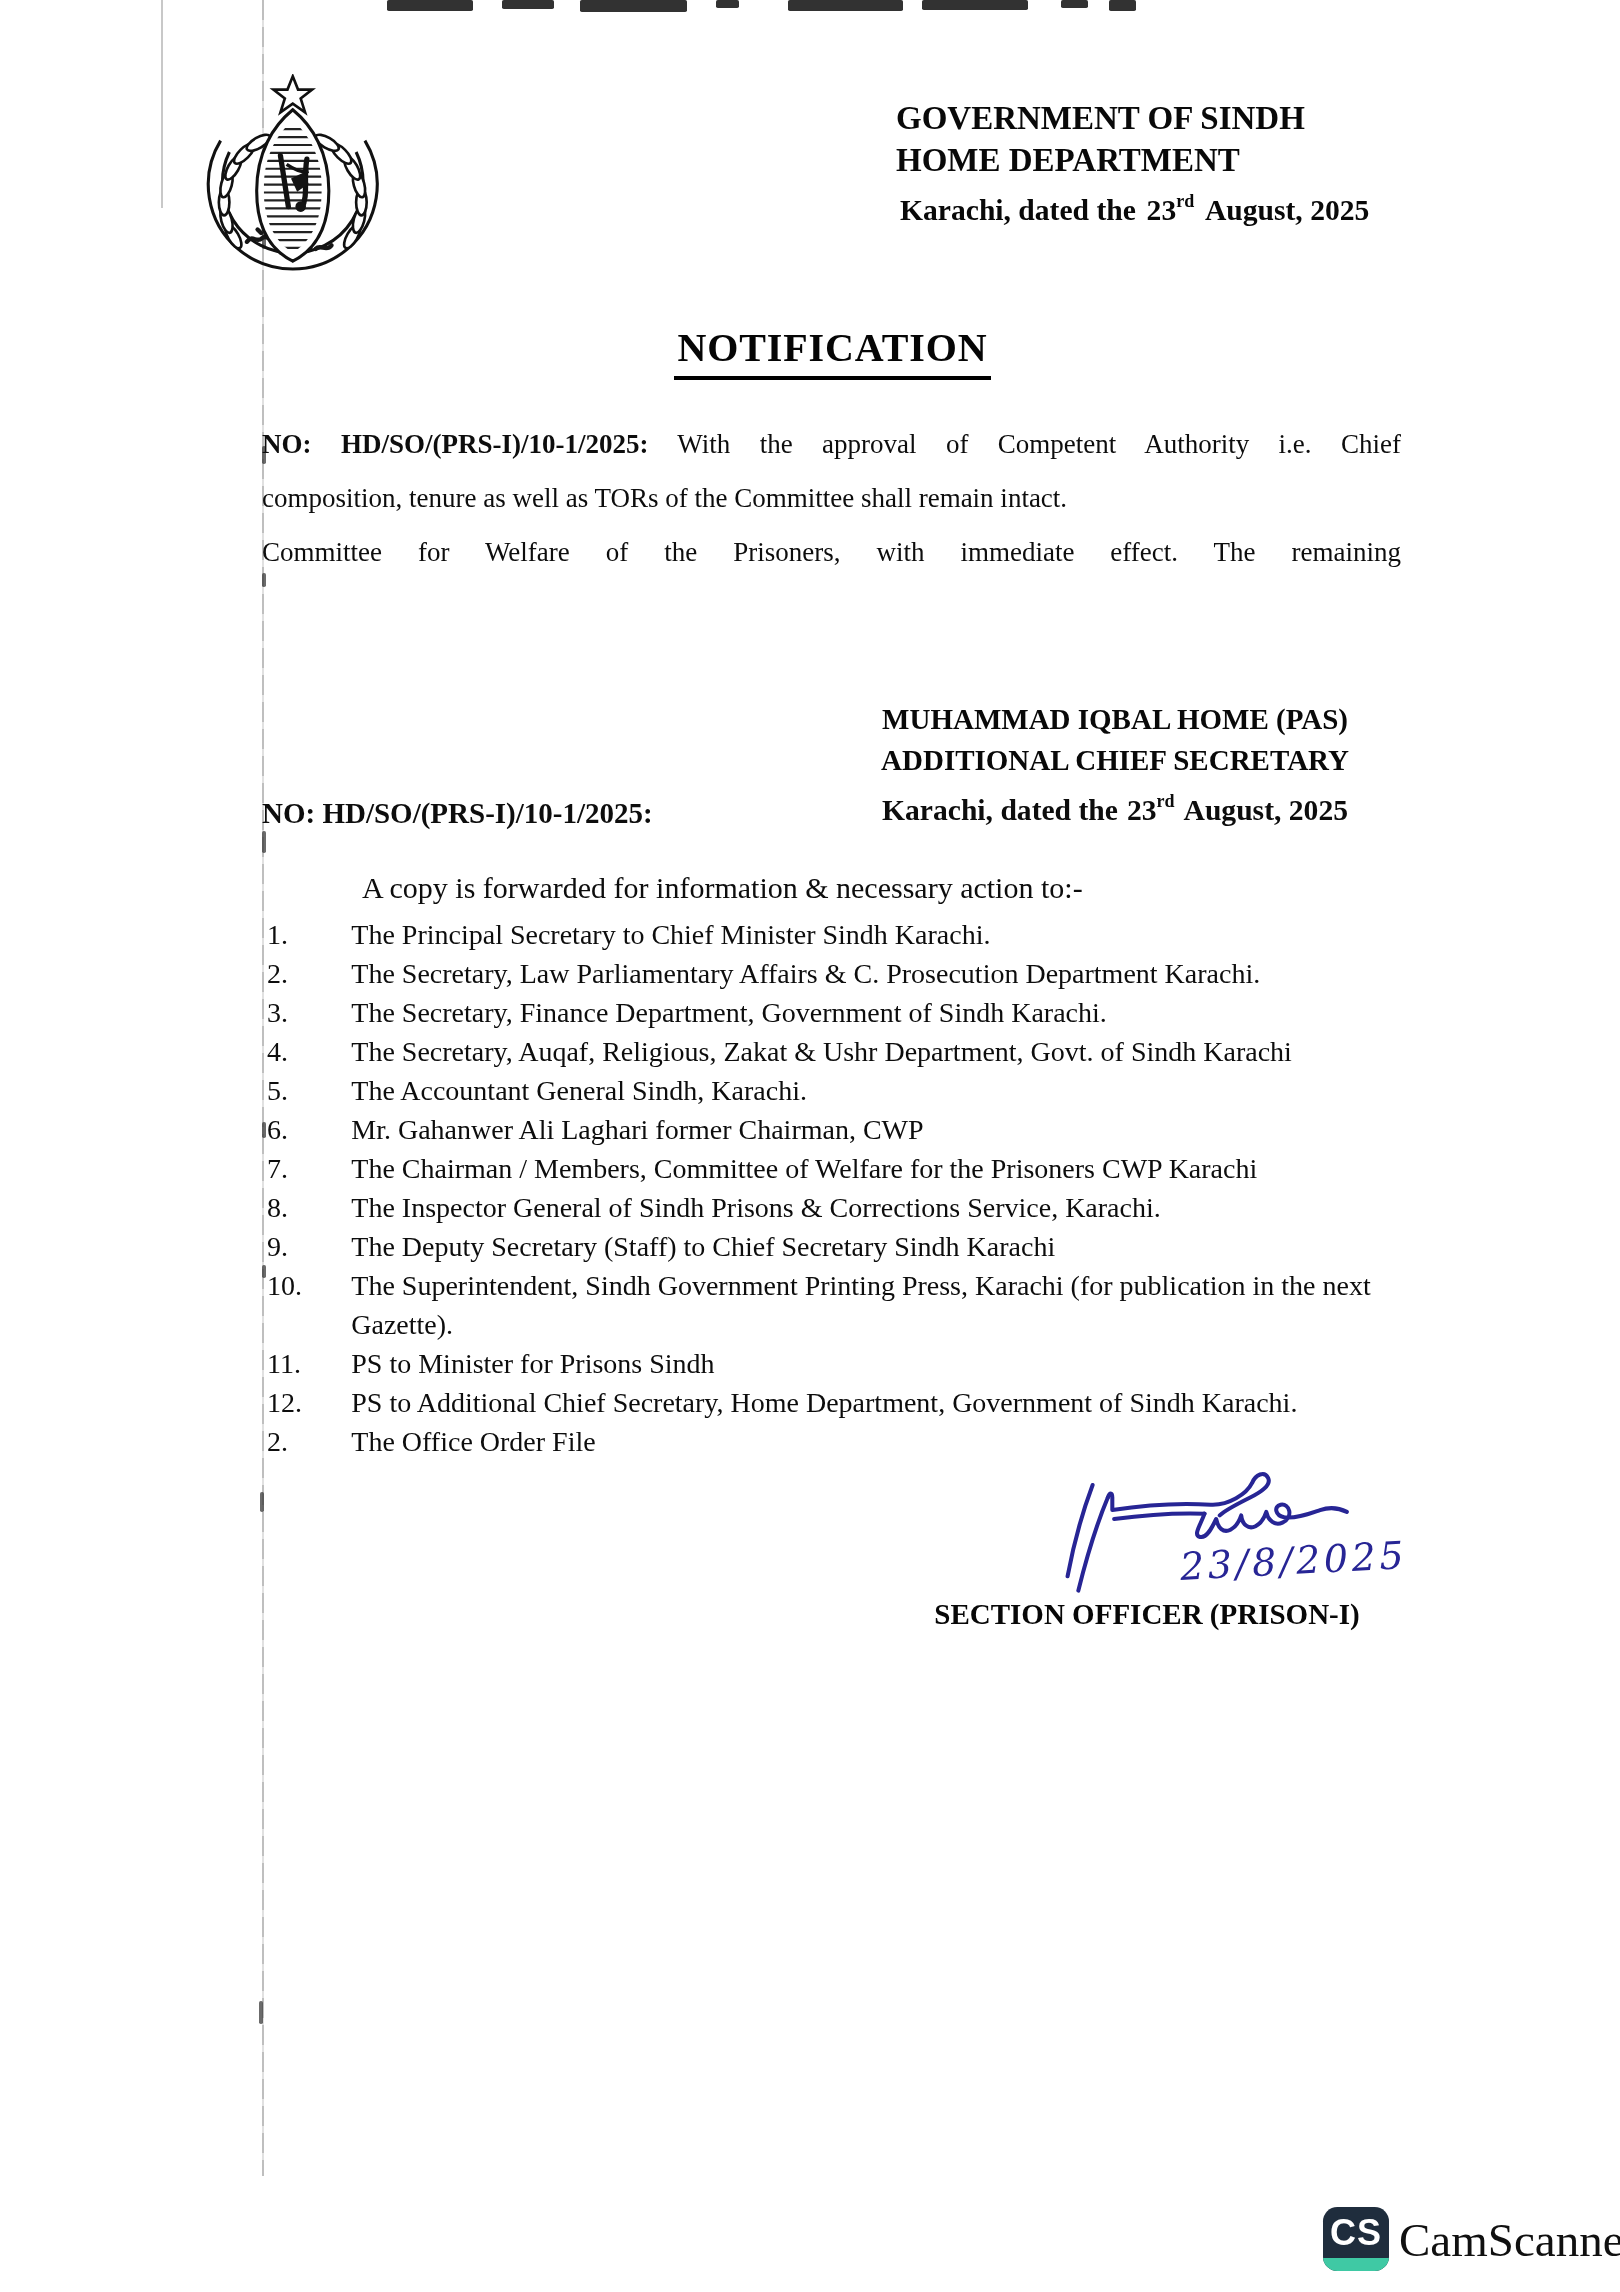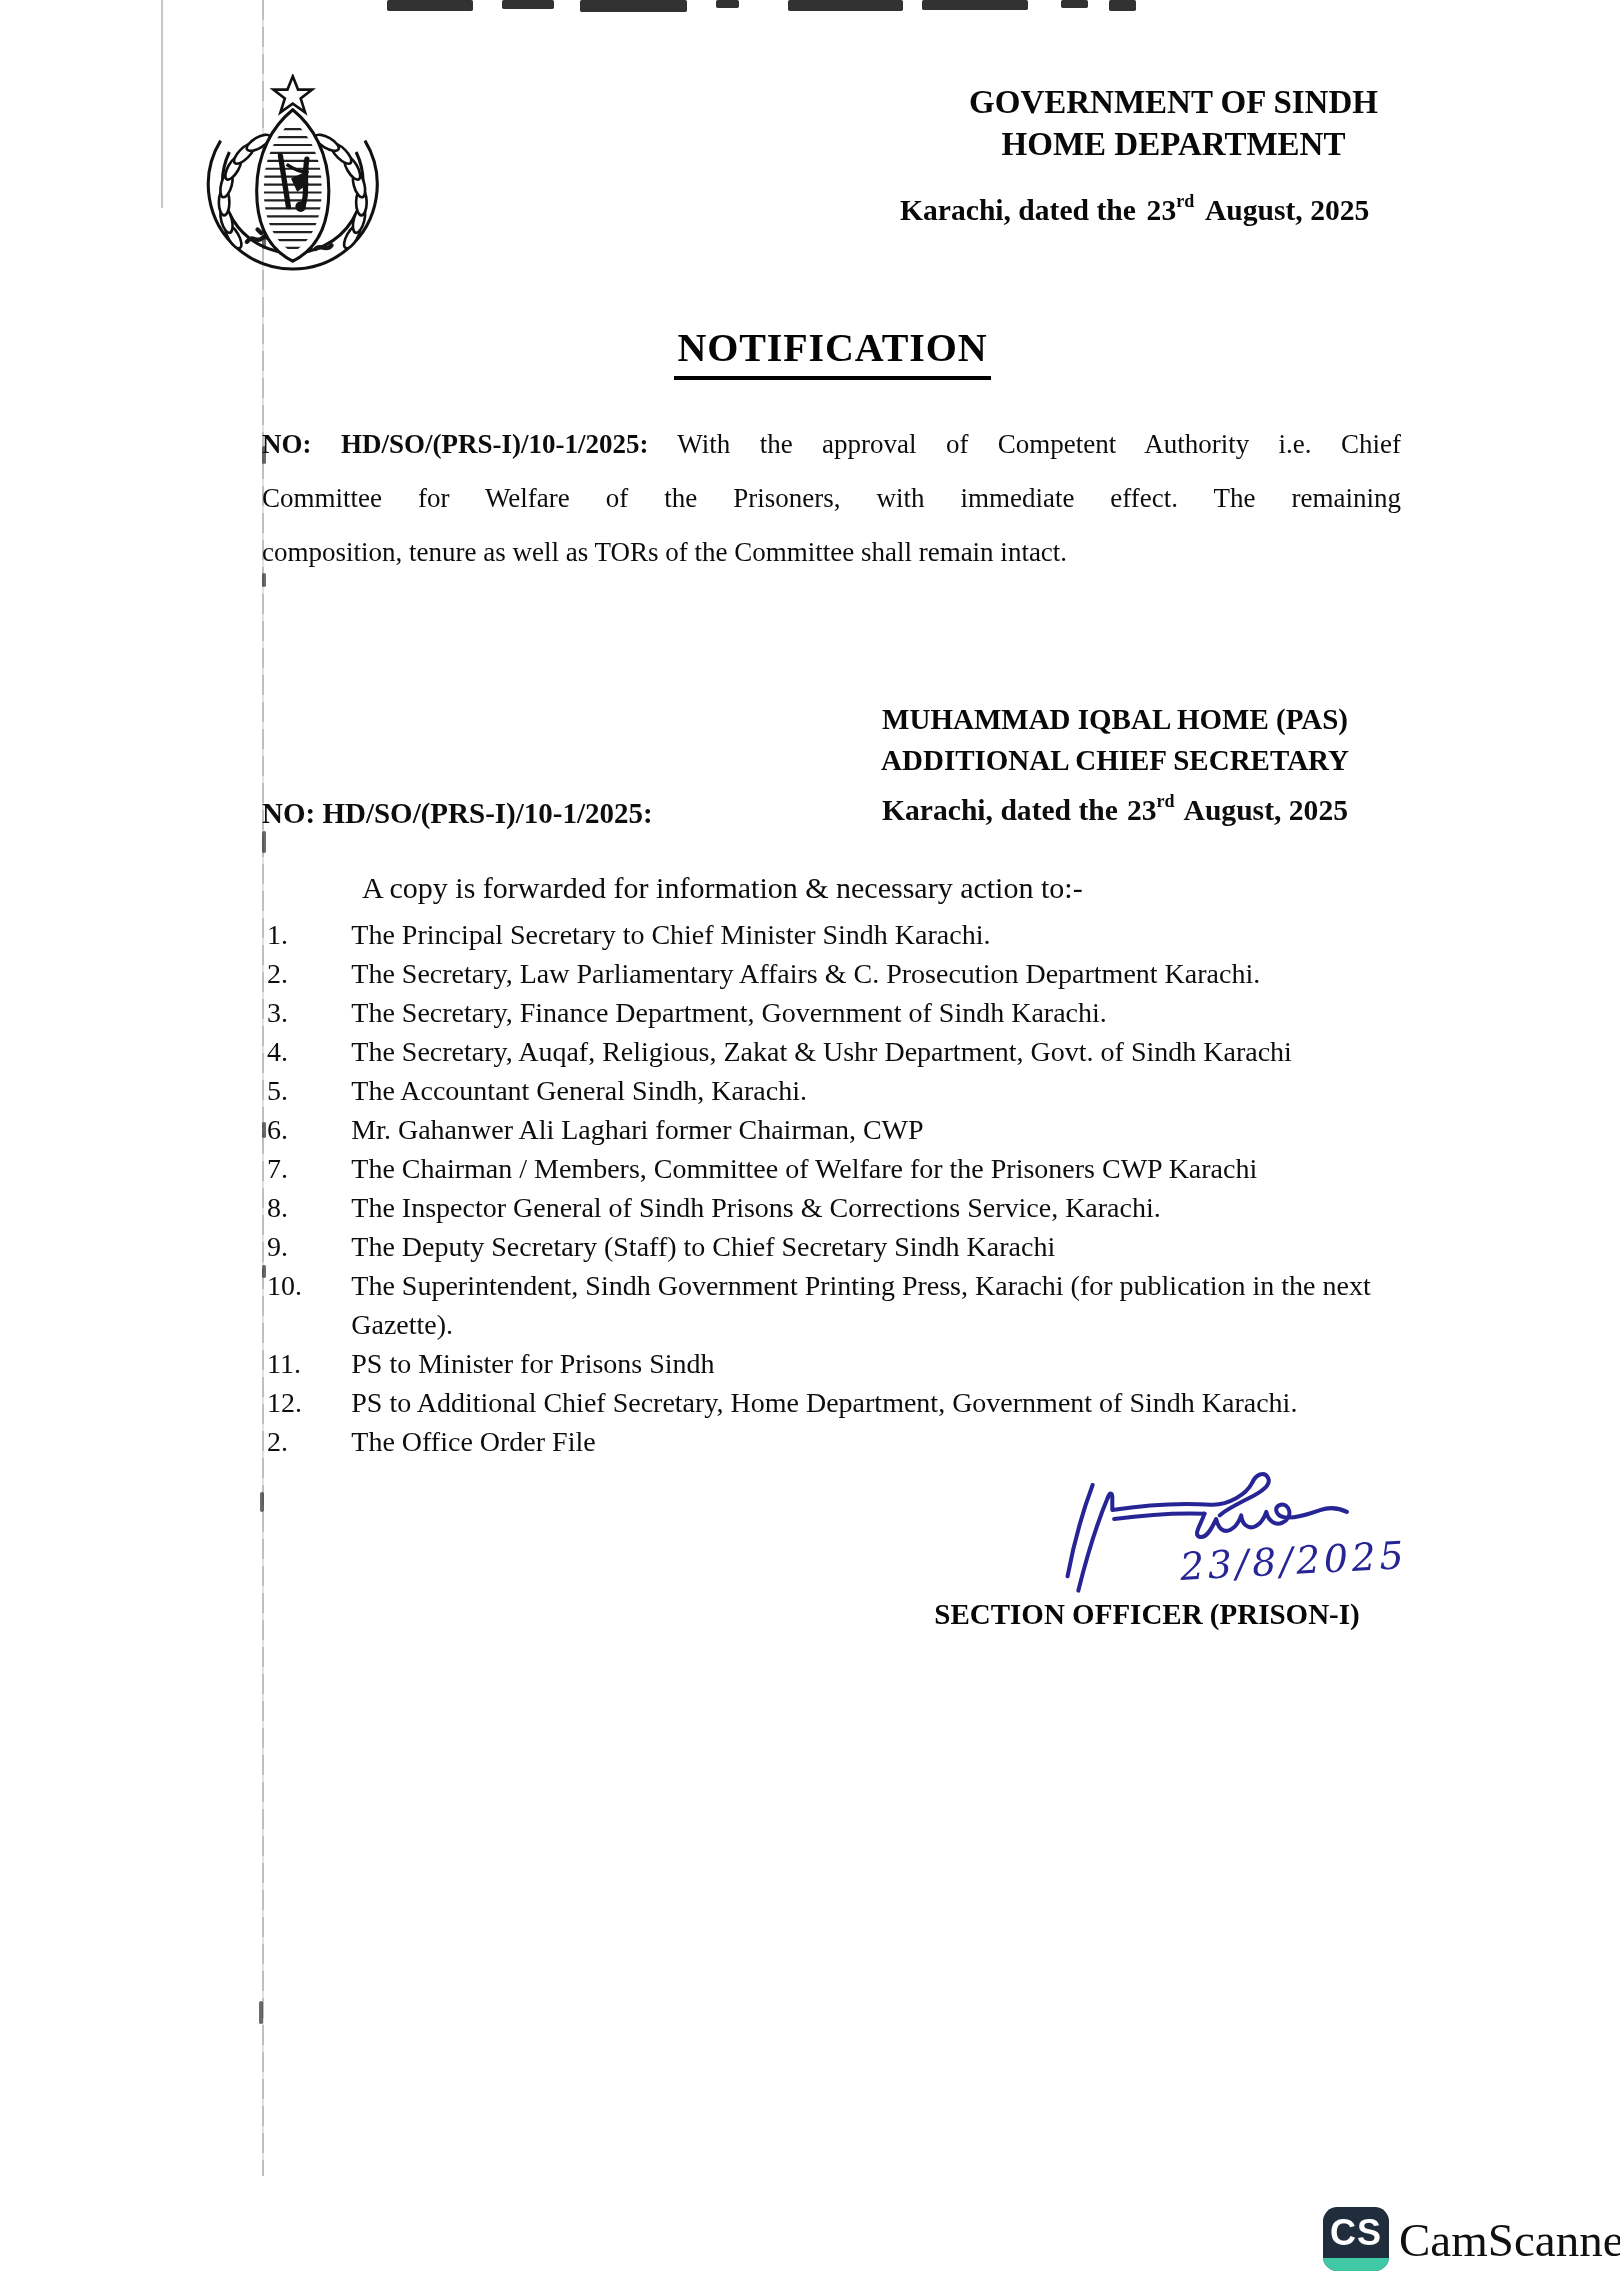--- a/index.html
+++ b/index.html
@@ -10,21 +10,21 @@
   
   .blob{position:absolute;top:0;background:#161616;border-radius:1.8px;opacity:.88;}
 
   
   .fold-line{position:absolute;left:262px;top:0;width:1.8px;height:2176px;
              background:repeating-linear-gradient(to bottom,#8a8a8a 0 19.7px,#c8c8c8 19.7px 27px);opacity:.55;}
   .fold-mark{position:absolute;width:3.6px;background:#3a3a3a;opacity:.75;border-radius:1.8px;}
   .edge-line{position:absolute;left:161px;top:0;width:1.8px;height:208px;background:#9a9a9a;opacity:.55;}
 
   
-  .org-block{position:absolute;left:896px;top:81px;width:555px;text-align:center;
+  .org-block{position:absolute;left:896px;top:97px;width:555px;text-align:left;
              font-weight:bold;font-size:33px;line-height:42px;color:#090909;}
   .dateline{position:absolute;left:900px;top:193px;width:466px;text-align:center;
             font-weight:bold;font-size:29.6px;color:#090909;white-space:nowrap;}
   .dateline .day{margin-left:10.7px;}
   .dateline sup{font-size:18px;position:relative;top:-1.8px;}
   .dateline .rest{margin-left:10.7px;}
 
   
   .title-wrap{position:absolute;left:537px;top:324px;width:591px;text-align:center;}
   .title{display:inline-block;font-weight:bold;font-size:40px;letter-spacing:0.9px;
@@ -178,22 +178,22 @@
 
   <div class="title-wrap">
     <span class="title">NOTIFICATION</span>
   </div>
 
   <div class="para">
     <div class="pline">
       <span class="bold">NO: HD/SO/(PRS-I)/10-1/2025:</span>
       <span>With the approval of Competent Authority i.e. Chief</span>
     </div>
+    <div class="pline last">composition, tenure as well as TORs of the Committee shall remain intact.</div>
     <div class="pline">Committee for Welfare of the Prisoners, with immediate effect. The remaining</div>
-    <div class="pline last">composition, tenure as well as TORs of the Committee shall remain intact.</div>
   </div>
 
   <div class="sig-top">
     <div>MUHAMMAD IQBAL HOME (PAS)</div>
     <div>ADDITIONAL CHIEF SECRETARY</div>
   </div>
 
   <div class="ref2">NO: HD/SO/(PRS-I)/10-1/2025:</div>
   <div class="date2">
     <span>Karachi, dated the</span><span class="day">23</span><sup>rd</sup><span class="rest">August, 2025</span>

